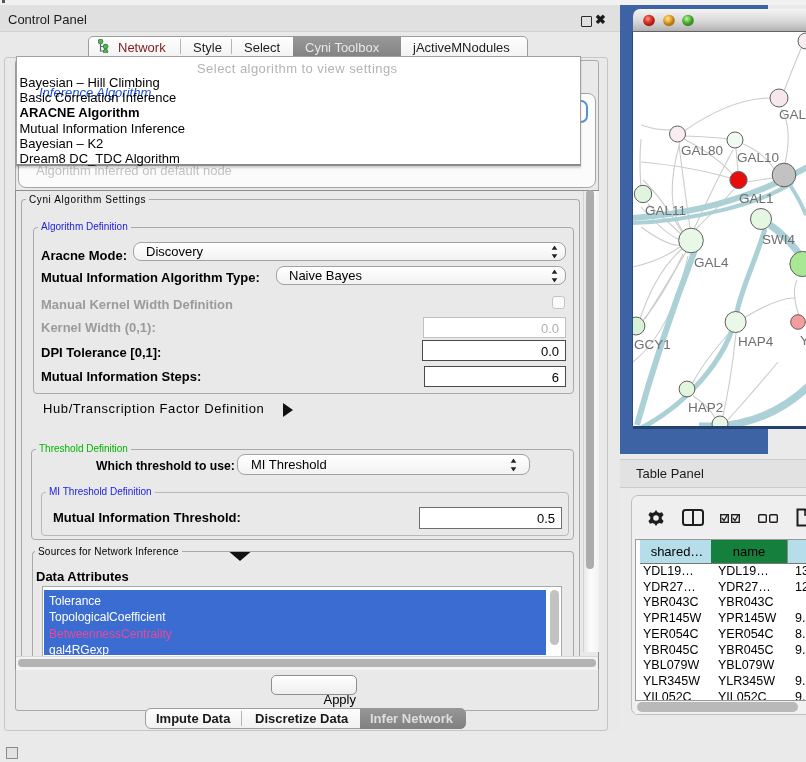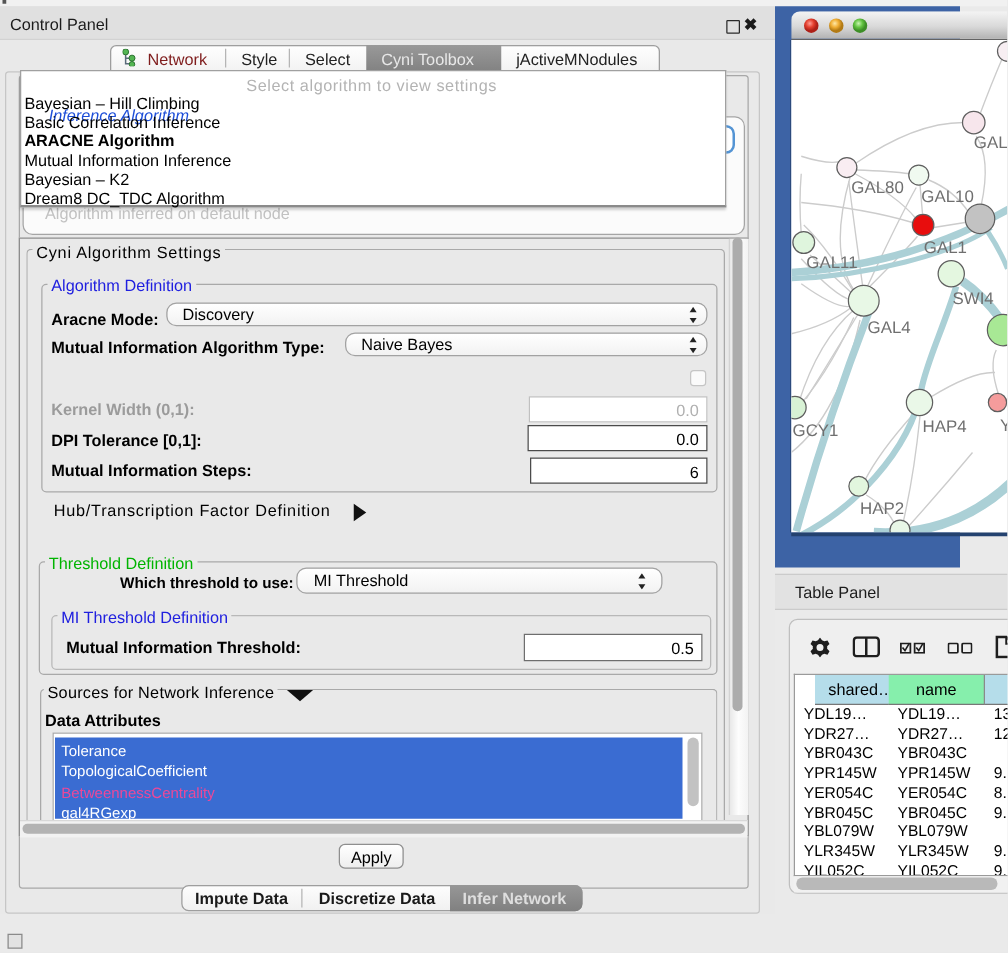--- a/index.html
+++ b/index.html
@@ -4,21 +4,21 @@
 <style>
 html,body{margin:0;padding:0;}
 body{width:806px;height:762px;background:#eaeaea;font-family:"Liberation Sans",sans-serif;position:relative;overflow:hidden;}
 .abs{position:absolute;}
 .lbl{position:absolute;font-size:13px;color:#000;white-space:nowrap;}
 .b{font-weight:bold;}
 .combo{position:absolute;background:linear-gradient(#ffffff,#f2f2f2);border:1px solid #a2a2a2;border-radius:8px;box-sizing:border-box;}
 .combo .ar{position:absolute;right:7px;top:50%;transform:translateY(-50%);width:7px;height:13px;}
 .field{position:absolute;background:#fff;box-sizing:border-box;font-size:13px;text-align:right;}
 .gbox{position:absolute;border:1px solid #a9a9a9;border-radius:4px;box-sizing:border-box;}
-.gtitle{position:absolute;font-size:13px;background:#e9e9e9;padding:0 3px;white-space:nowrap;}
+.gtitle{position:absolute;font-size:10px;background:#e9e9e9;padding:0 3px;white-space:nowrap;}
 </style>
 </head>
 <body>
 
 <div class="abs" style="left:0;top:0;width:806px;height:5px;background:#f1f1f1;"></div>
 <div class="abs" style="left:2px;top:0;width:3px;height:3px;background:#555;"></div>
 
 <div class="abs" style="left:0;top:5px;width:620px;height:726px;background:#e9e9e9;">
 
   <div class="abs" style="left:0;top:0;width:620px;height:26px;background:#e0e0e0;border-bottom:1px solid #d2d2d2;"></div>
@@ -52,20 +52,21 @@
       </svg>
   </div>
   <div class="lbl b" style="left:41px;top:265px;">Mutual Information Algorithm Type:</div>
   <div class="combo" style="left:276px;top:261px;width:290px;height:19px;">
     <div class="lbl" style="left:12px;top:1px;">Naive Bayes</div>
     <svg class="ar" viewBox="0 0 7 13">
         <path d="M3.5 0 L6.3 4.2 H0.7 Z" fill="#222"></path>
         <path d="M3.5 13 L6.3 8.8 H0.7 Z" fill="#222"></path>
       </svg>
   </div>
+  <div class="lbl b" style="left:41px;top:292px;color:#9b9b9b;">Manual Kernel Width Definition</div>
   <div class="abs" style="left:552px;top:291px;width:11px;height:11px;border:1px solid #c5c5c5;border-radius:3px;background:#fafafa;"></div>
   <div class="lbl b" style="left:41px;top:315px;color:#9b9b9b;">Kernel Width (0,1):</div>
   <div class="field" style="left:423px;top:312px;width:143px;height:21px;border:1px solid #c0c0c0;color:#b0b0b0;padding:3px 6px 0 0;">0.0</div>
   <div class="lbl b" style="left:41px;top:340px;">DPI Tolerance [0,1]:</div>
   <div class="field" style="left:422px;top:335px;width:144px;height:21px;border:1.5px solid #4a4a4a;color:#000;padding:3px 6px 0 0;">0.0</div>
   <div class="lbl b" style="left:41px;top:364px;">Mutual Information Steps:</div>
   <div class="field" style="left:424px;top:361px;width:142px;height:21px;border:1.5px solid #4a4a4a;color:#000;padding:3px 6px 0 0;">6</div>
 
   <div class="lbl" style="left:43px;top:396px;letter-spacing:0.6px;">Hub/Transcription Factor Definition</div>
   <svg class="abs" style="left:281px;top:397px;" width="13" height="16" viewBox="0 0 13 16">
@@ -103,21 +104,21 @@
     <div class="abs" style="left:6px;top:55.8px;font-size:12px;color:#fff;">gal4RGexp</div>
     <div class="abs" style="left:507px;top:3px;width:9px;height:55px;background:#c2c2c2;border-radius:5px;"></div>
   </div>
 
   <div class="abs" style="left:16px;top:651px;width:582px;height:13px;background:#f2f2f2;border-top:1px solid #d8d8d8;"></div>
   <div class="abs" style="left:18px;top:654px;width:578px;height:8px;background:#b3b3b3;border-radius:5px;"></div>
 
   <div class="abs" style="left:583px;top:186px;width:15px;height:461px;background:linear-gradient(90deg,#e8e8e8,#fdfdfd 45%,#f2f2f2);border-left:1px solid #d3d3d3;"></div>
   <div class="abs" style="left:585.5px;top:185px;width:8px;height:379px;background:#acacac;border-radius:4px;"></div>
 
-  <div class="abs" style="left:271px;top:670px;width:52px;height:20px;background:linear-gradient(#ffffff,#eeeeee);border:1px solid #8f8f8f;border-radius:5px;box-sizing:border-box;text-align:center;font-size:13px;padding-top:2px;">Apply</div>
+  <div class="abs" style="left:271px;top:670px;width:86px;height:20px;background:linear-gradient(#ffffff,#eeeeee);border:1px solid #8f8f8f;border-radius:5px;box-sizing:border-box;text-align:right;font-size:13px;padding-top:16px;">Apply</div>
 
   <div class="abs" style="left:145px;top:703px;width:321px;height:21px;background:linear-gradient(#fdfdfd,#f1f1f1);border:1px solid #9e9e9e;border-radius:6px;box-sizing:border-box;"></div>
   <div class="abs" style="left:241px;top:706px;width:1px;height:15px;background:#b5b5b5;"></div>
   <div class="abs" style="left:360px;top:703px;width:106px;height:21px;background:linear-gradient(#979797,#808080);border-radius:0 6px 6px 0;"></div>
   <div class="lbl b" style="left:156px;top:706px;color:#1a1a1a;">Impute Data</div>
   <div class="lbl b" style="left:255px;top:706px;color:#1a1a1a;">Discretize Data</div>
   <div class="lbl b" style="left:370px;top:706px;color:#dedede;">Infer Network</div>
 </div>
 
 <div id="tabs">
@@ -282,22 +283,22 @@
   <svg class="abs" style="left:126px;top:18px;" width="20" height="9" viewBox="0 0 20 9">
     <rect x="0.7" y="0.7" width="7.6" height="7.6" rx="1" fill="none" stroke="#1e1e1e" stroke-width="1.4"></rect>
     <rect x="11.7" y="0.7" width="7.6" height="7.6" rx="1" fill="none" stroke="#1e1e1e" stroke-width="1.4"></rect>
   </svg>
   <svg class="abs" style="left:164px;top:12px;" width="16" height="19" viewBox="0 0 16 19">
     <path d="M1.5 1.5 H9 L14.5 7 V17.5 H1.5 Z" fill="none" stroke="#1e1e1e" stroke-width="2"></path>
     <path d="M9 1.5 V7 H14.5" fill="none" stroke="#1e1e1e" stroke-width="1.6"></path>
   </svg>
 
   <div class="abs" style="left:3px;top:43px;width:177px;height:162px;background:#fff;border:1px solid #9a9a9a;border-right:none;box-sizing:border-box;overflow:hidden;">
-    <div class="abs" style="left:16px;top:0;width:75px;height:24px;background:#b5ddea;border-right:1px solid #8a8a8a;border-bottom:1px solid #777;box-sizing:border-box;text-align:center;font-size:13px;padding-top:4px;">shared…</div>
-    <div class="abs" style="left:75px;top:0;width:77px;height:24px;background:#86efac;border-right:1px solid #8a8a8a;border-bottom:1px solid #777;box-sizing:border-box;text-align:center;font-size:13px;padding-top:4px;">name</div>
+    <div class="abs" style="left:4px;top:0;width:75px;height:24px;background:#b5ddea;border-right:1px solid #8a8a8a;border-bottom:1px solid #777;box-sizing:border-box;text-align:center;font-size:13px;padding-top:4px;">shared…</div>
+    <div class="abs" style="left:75px;top:0;width:77px;height:24px;background:#15803d;border-right:1px solid #8a8a8a;border-bottom:1px solid #777;box-sizing:border-box;text-align:center;font-size:13px;padding-top:4px;">name</div>
     <div class="abs" style="left:152px;top:0;width:25px;height:24px;background:#b5ddea;border-bottom:1px solid #777;box-sizing:border-box;font-size:13px;padding-top:4px;padding-left:19px;">Av</div>
     <div class="abs" style="left:7px;top:24.0px;font-size:12.5px;">YDL19…</div>
     <div class="abs" style="left:82px;top:24.0px;font-size:12.5px;">YDL19…</div>
     <div class="abs" style="left:159px;top:24.0px;font-size:12.5px;">13</div>
     <div class="abs" style="left:7px;top:39.7px;font-size:12.5px;">YDR27…</div>
     <div class="abs" style="left:82px;top:39.7px;font-size:12.5px;">YDR27…</div>
     <div class="abs" style="left:159px;top:39.7px;font-size:12.5px;">12</div>
     <div class="abs" style="left:7px;top:55.4px;font-size:12.5px;">YBR043C</div>
     <div class="abs" style="left:82px;top:55.4px;font-size:12.5px;">YBR043C</div>
     <div class="abs" style="left:7px;top:71.1px;font-size:12.5px;">YPR145W</div>

